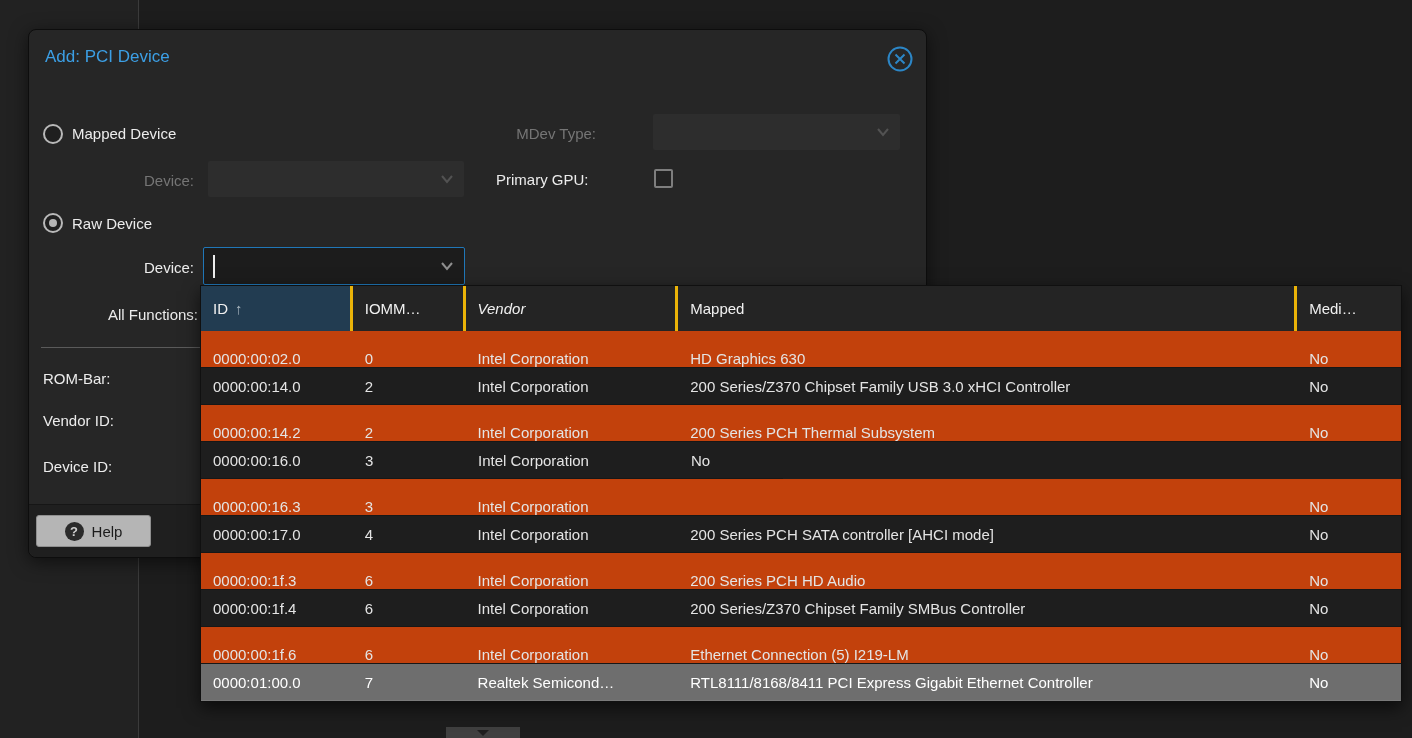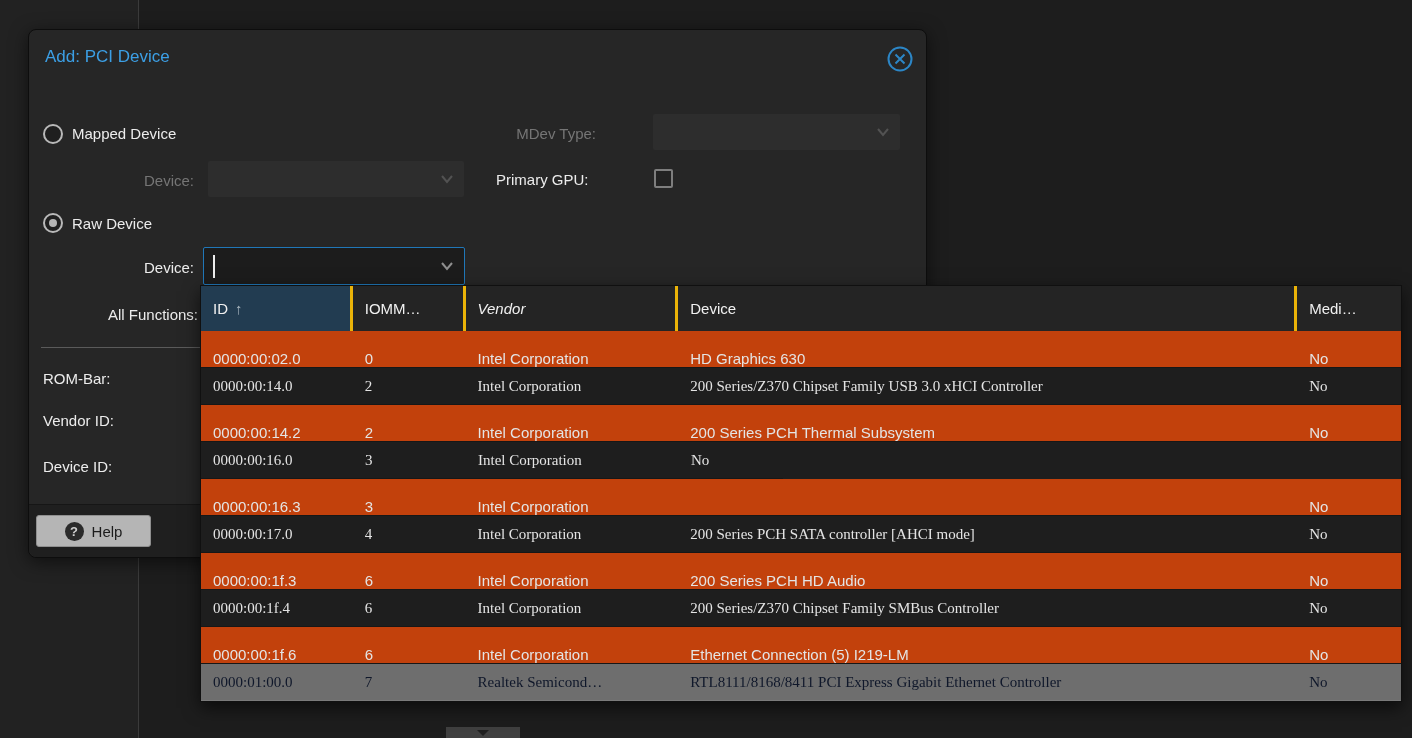--- a/index.html
+++ b/index.html
@@ -60,25 +60,25 @@
     box-shadow:0 6px 16px rgba(0,0,0,.6); font-size:15px;
   }
   .grid-header { display:flex; height:45px; background:#242424; }
   .hcell { display:flex; align-items:center; padding-left:12px; color:#f1f1f1;
     border-right:3px solid #eab308; cursor:pointer; overflow:hidden; white-space:nowrap; }
   .hcell:last-child { border-right:none; }
   .hcell.sorted { background:var(--sorted-col-bg); }
   .sort-arrow { margin-left:7px; color:#a9b6bf; font-size:15px; }
   .grid-row { display:flex; height:37px; cursor:pointer; }
   .grid-row.alt0 { background:#c2410c;align-items:flex-end; }
-  .grid-row.alt1 { background:#1e1e1e;font-family:Liberation Serif, serif; }
+  .grid-row.alt1 { background:#1e1e1e; }
   .grid-row.highlight { background:var(--row-highlight); }
   .cell { display:flex; align-items:center; padding-left:12px; color:#e4e4e4;
     overflow:hidden; white-space:nowrap; border-bottom:1px solid #171717; }
-  .grid-row.highlight .cell { color:#0f172a; border-bottom-color:#7a7a7a; }
+  .grid-row.highlight .cell { color:#ffffff; border-bottom-color:#7a7a7a; }
 
   
   .scroller { position:absolute; left:446px; top:727px; width:74px; height:11px;
     background:#404040; z-index:2; display:flex; align-items:center; justify-content:center; cursor:pointer; }
   .scroller .tri { width:0; height:0; border-left:6px solid transparent;
     border-right:6px solid transparent; border-top:6px solid #1f1f1f; }
 </style>
 </head>
 <body>
 
@@ -145,21 +145,21 @@
         <span>ID</span>
         <span class="sort-arrow">↑</span>
       </div>
       <div class="hcell" style="width: 113px;">
         <span>IOMM…</span>
       </div>
       <div class="hcell" style="width: 213px; font-style: italic;">
         <span>Vendor</span>
       </div>
       <div class="hcell" style="width: 620px;">
-        <span>Device</span>
+        <span>Mapped</span>
       </div>
       <div class="hcell" style="width: 104px;">
         <span>Medi…</span>
       </div>
     </div>
   <div id="grid-body">
       <div class="grid-row alt0">
         <div class="cell" style="width: 152px;">0000:00:02.0</div>
         <div class="cell" style="width: 113px;">0</div>
         <div class="cell" style="width: 213px;">Intel Corporation</div>

